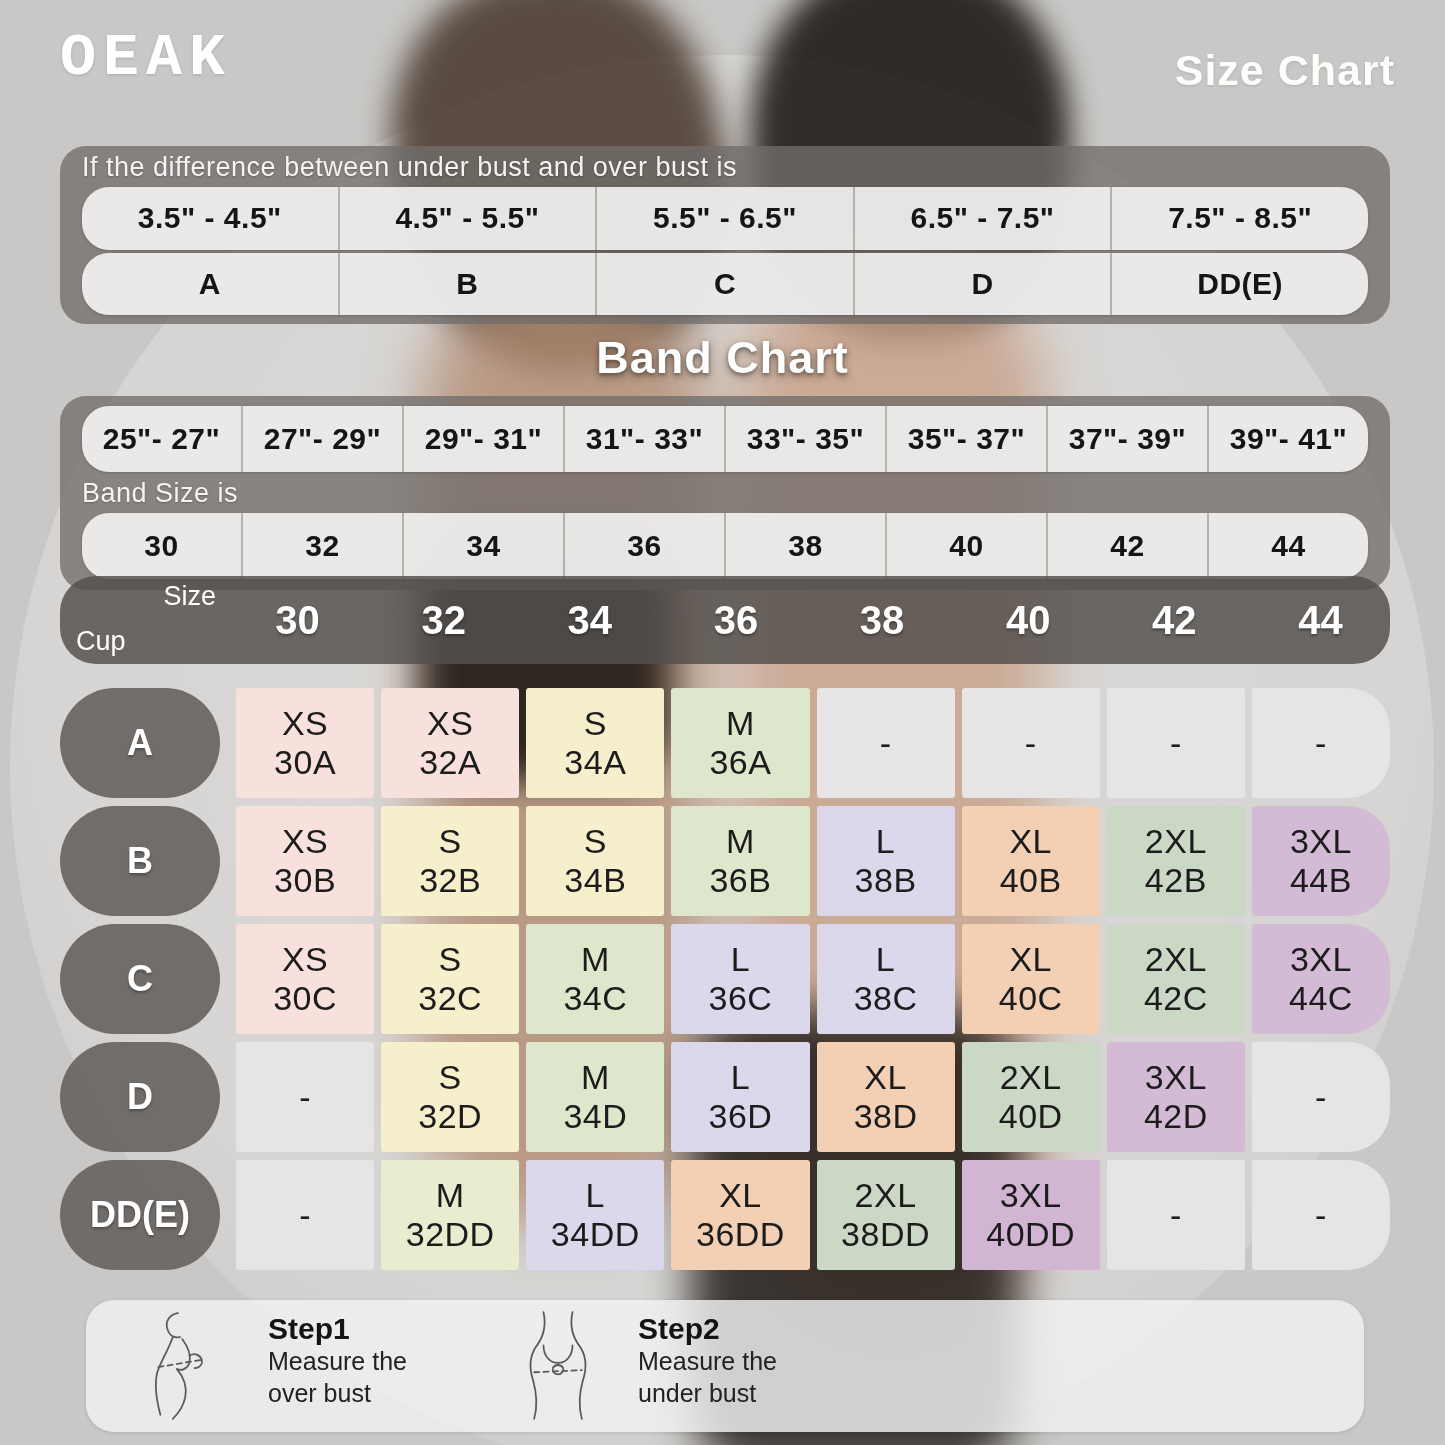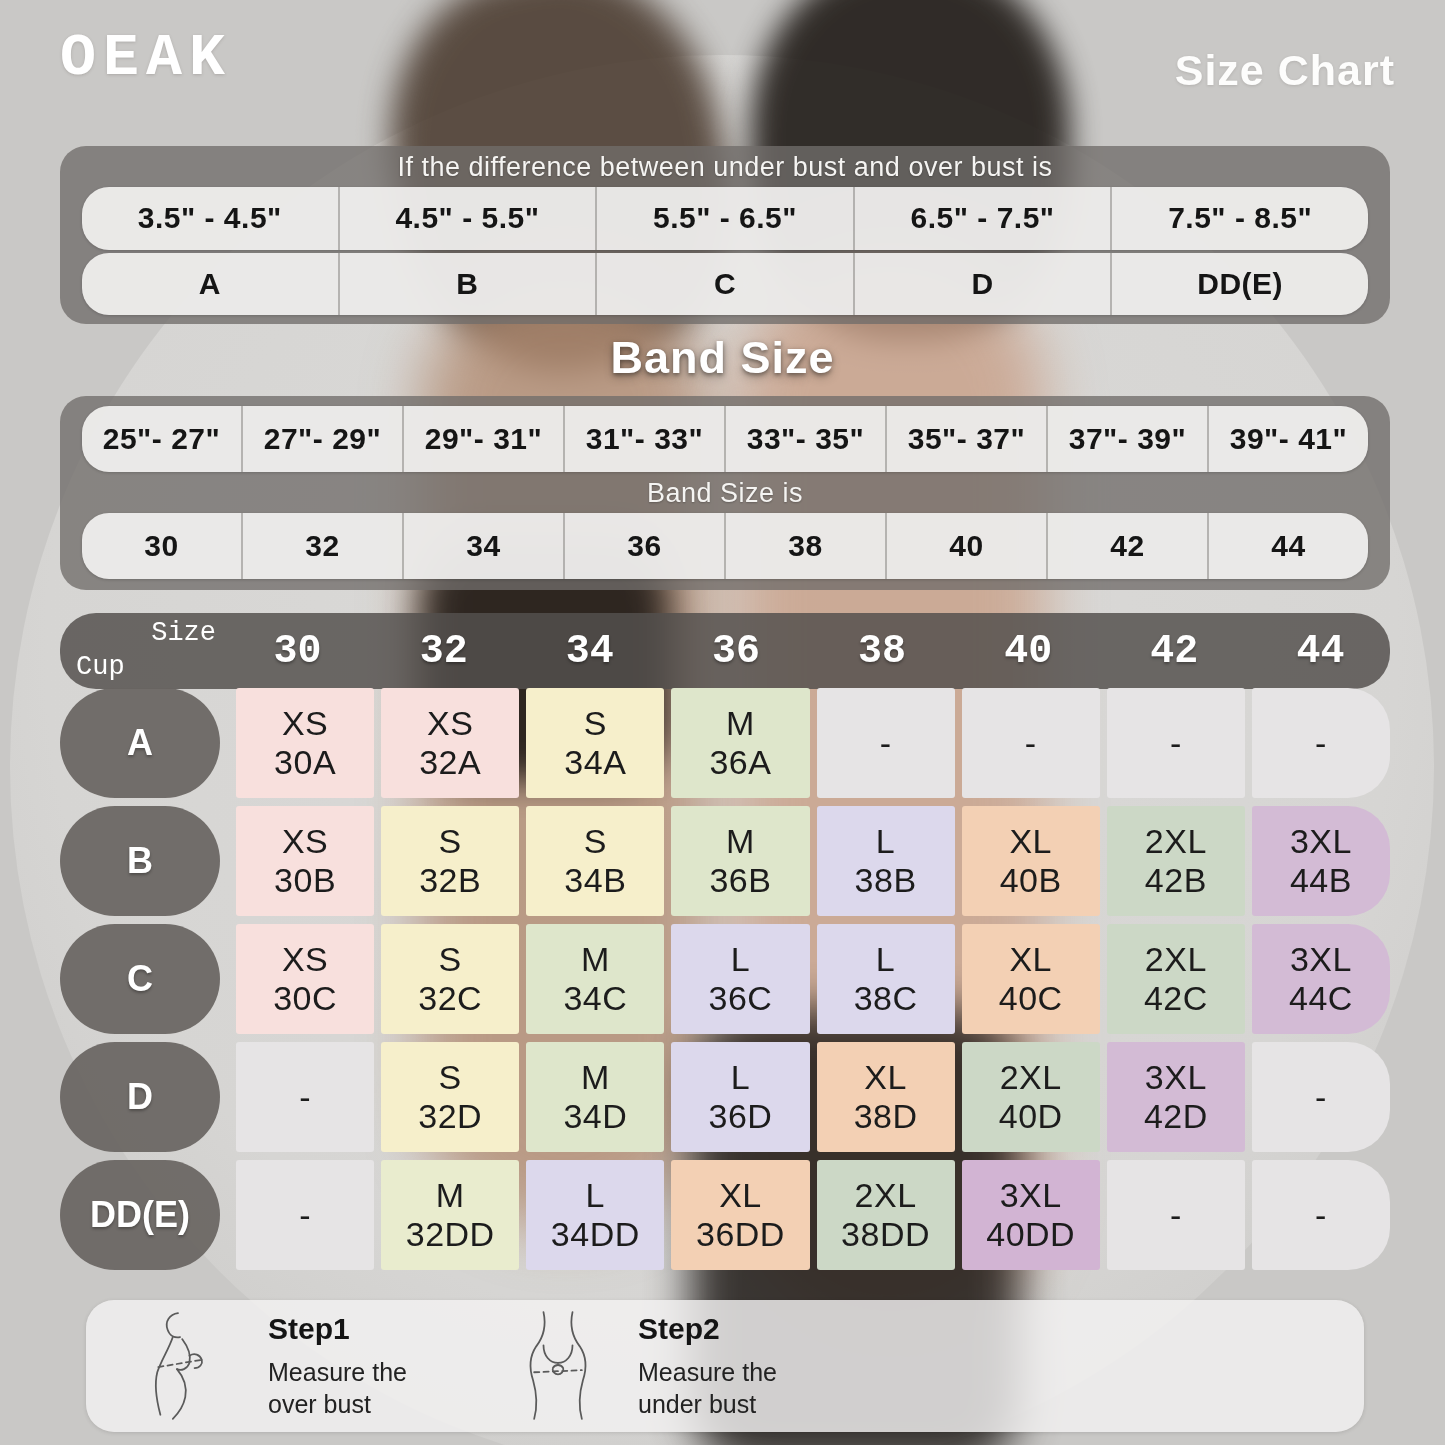--- a/index.html
+++ b/index.html
@@ -30,32 +30,32 @@
   .section-heading{position:absolute;left:0;width:100%;text-align:center;color:#ffffff;
         font-size:45px;font-weight:700;letter-spacing:1px;
         text-shadow:0 2px 4px rgba(45,40,35,.55),0 4px 10px rgba(45,40,35,.35);}
   .cup-heading{top:82px;}
   .band-heading{top:332px;}
   
   .gray-panel{position:absolute;left:60px;width:1330px;box-sizing:border-box;
         background:rgba(113,109,106,.78);border-radius:26px;display:flex;flex-direction:column;}
   .cup-panel{top:146px;height:178px;padding:5px 22px 9px;}
   .band-panel{top:396px;height:194px;padding:7px 22px 11px;}
-  .panel-label{flex:0 0 33px;line-height:33px;text-align:center;color:#f5f4f2;
+  .panel-label{flex:0 0 33px;line-height:33px;text-align:left;color:#f5f4f2;
         font-size:27px;letter-spacing:.5px;text-shadow:0 1px 2px rgba(0,0,0,.25);}
   .pill-row{flex:1;display:flex;background:rgba(245,244,243,.9);border-radius:27px;
         overflow:hidden;margin-top:3px;box-shadow:0 1px 3px rgba(0,0,0,.18);}
   .pill-row + .panel-label{margin-top:5px;}
   .pill-cell{flex:1;display:flex;align-items:center;justify-content:center;
         font-size:30px;font-weight:700;color:#151515;letter-spacing:.5px;
         border-left:2px solid rgba(128,125,122,.5);}
   .pill-cell:first-child{border-left:none;}
   
-  .matrix-header{position:absolute;left:60px;top:613px;width:1330px;height:76px;
-        background:rgba(84,80,77,.84);border-radius:36px;display:flex;box-sizing:border-box;font-family:Liberation Mono, monospace;}
+  .matrix-header{position:absolute;left:60px;top:576px;width:1330px;height:88px;
+        background:rgba(84,80,77,.84);border-radius:36px;display:flex;box-sizing:border-box;}
   .m-corner{flex:0 0 160px;position:relative;margin-right:8px;color:#fff;}
   .m-corner-top{position:absolute;top:5px;right:4px;font-size:27px;}
   .m-corner-bottom{position:absolute;bottom:7px;left:16px;font-size:27px;}
   .m-cols{flex:1;display:flex;gap:7px;}
   .m-col{flex:1;display:flex;align-items:center;justify-content:center;color:#ffffff;
         font-size:40px;font-weight:700;text-shadow:0 2px 3px rgba(0,0,0,.35);}
   .matrix-rows{position:absolute;left:60px;top:688px;width:1330px;}
   .m-row{height:110px;margin-bottom:8px;display:flex;}
   .m-label{flex:0 0 160px;border-radius:55px;background:rgba(104,100,97,.92);
         display:flex;align-items:center;justify-content:center;color:#ffffff;
@@ -66,21 +66,21 @@
         border-radius:3px;color:#1c1c1c;font-size:34px;font-weight:500;line-height:1.14;
         letter-spacing:.5px;}
   .m-cell:last-child{border-top-right-radius:42px;border-bottom-right-radius:42px;}
   
   .footer-panel{position:absolute;left:86px;top:1300px;width:1278px;height:132px;
         background:rgba(243,242,241,.82);border-radius:28px;box-shadow:0 1px 4px rgba(0,0,0,.12);}
   .f-abs{position:absolute;}
   .step-icon{width:104px;height:114px;}
   .step-icon svg{width:100%;height:100%;stroke:#5a5a5a;fill:none;stroke-width:1.7;
         stroke-linecap:round;stroke-linejoin:round;}
-  .step-title{font-size:30px;font-weight:700;color:#141414;margin-bottom:11px;}
+  .step-title{font-size:30px;font-weight:700;color:#141414;}
   .step-line{font-size:25px;color:#222222;line-height:1.26;}
   .tips-title{font-size:30px;font-weight:700;color:#141414;margin-bottom:9px;}
   .tips-line{font-size:25px;color:#222222;line-height:1.58;}
 </style>
 </head>
 <body>
 
 <div class="page">
 
   <div class="bg-layer bg-circle"></div>
@@ -105,21 +105,21 @@
       </div>
     <div class="pill-row" id="cup-results">
         <div class="pill-cell">A</div>
         <div class="pill-cell">B</div>
         <div class="pill-cell">C</div>
         <div class="pill-cell">D</div>
         <div class="pill-cell">DD(E)</div>
       </div>
   </div>
 
-  <div class="section-heading band-heading">Band Size</div>
+  <div class="section-heading band-heading">Band Chart</div>
   <div class="gray-panel band-panel">
     <div class="pill-row" id="band-ranges">
         <div class="pill-cell">25"- 27"</div>
         <div class="pill-cell">27"- 29"</div>
         <div class="pill-cell">29"- 31"</div>
         <div class="pill-cell">31"- 33"</div>
         <div class="pill-cell">33"- 35"</div>
         <div class="pill-cell">35"- 37"</div>
         <div class="pill-cell">37"- 39"</div>
         <div class="pill-cell">39"- 41"</div>

